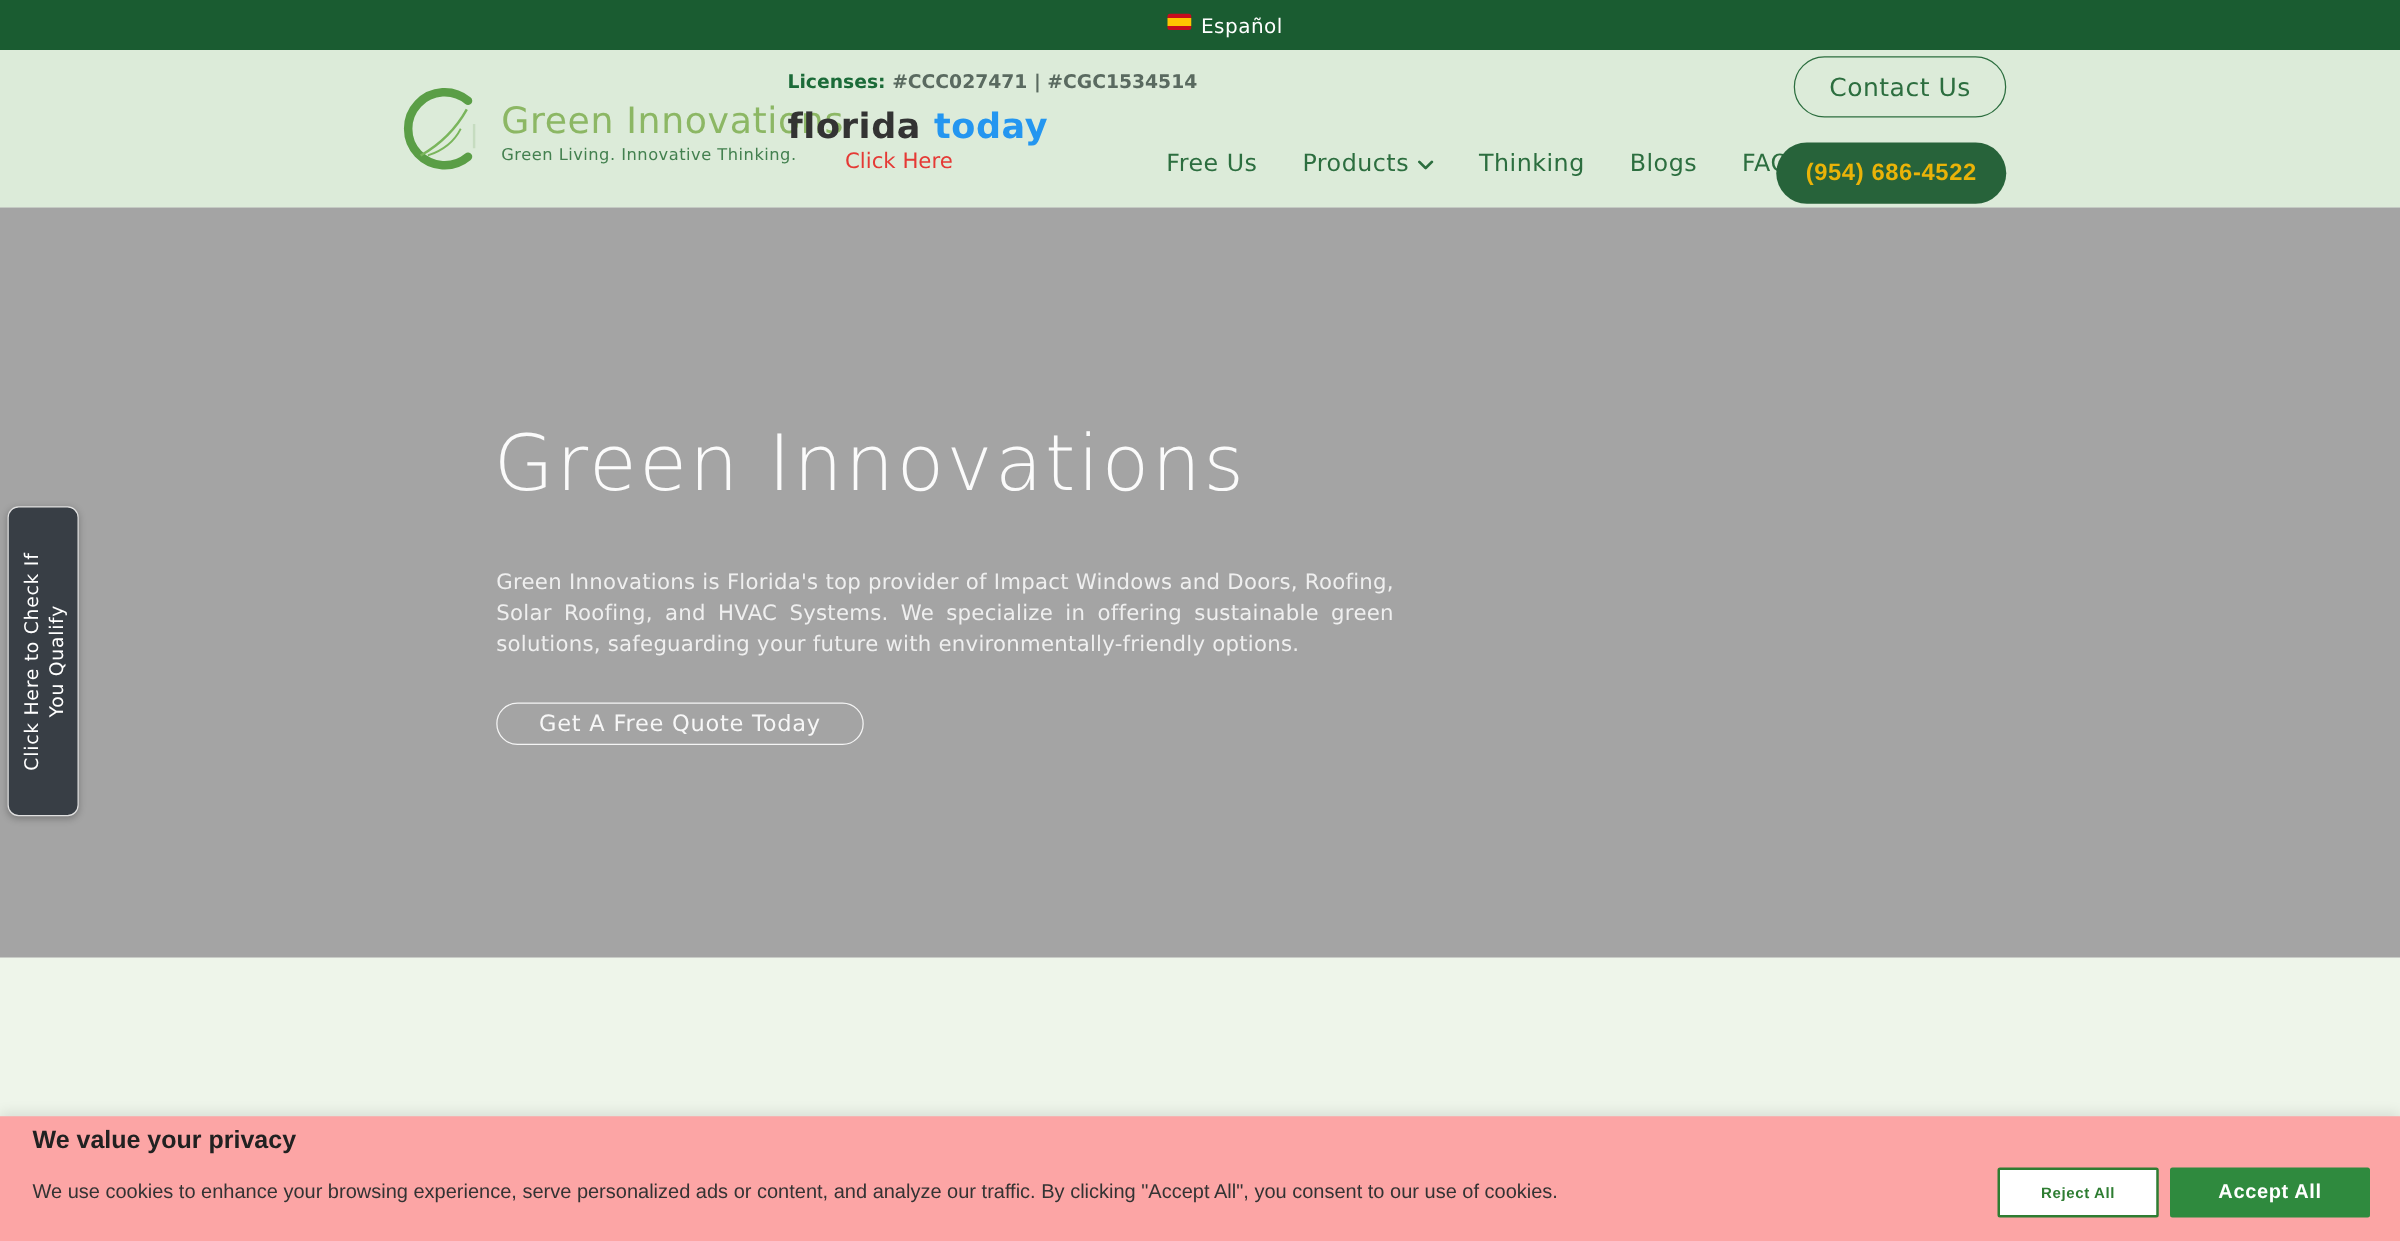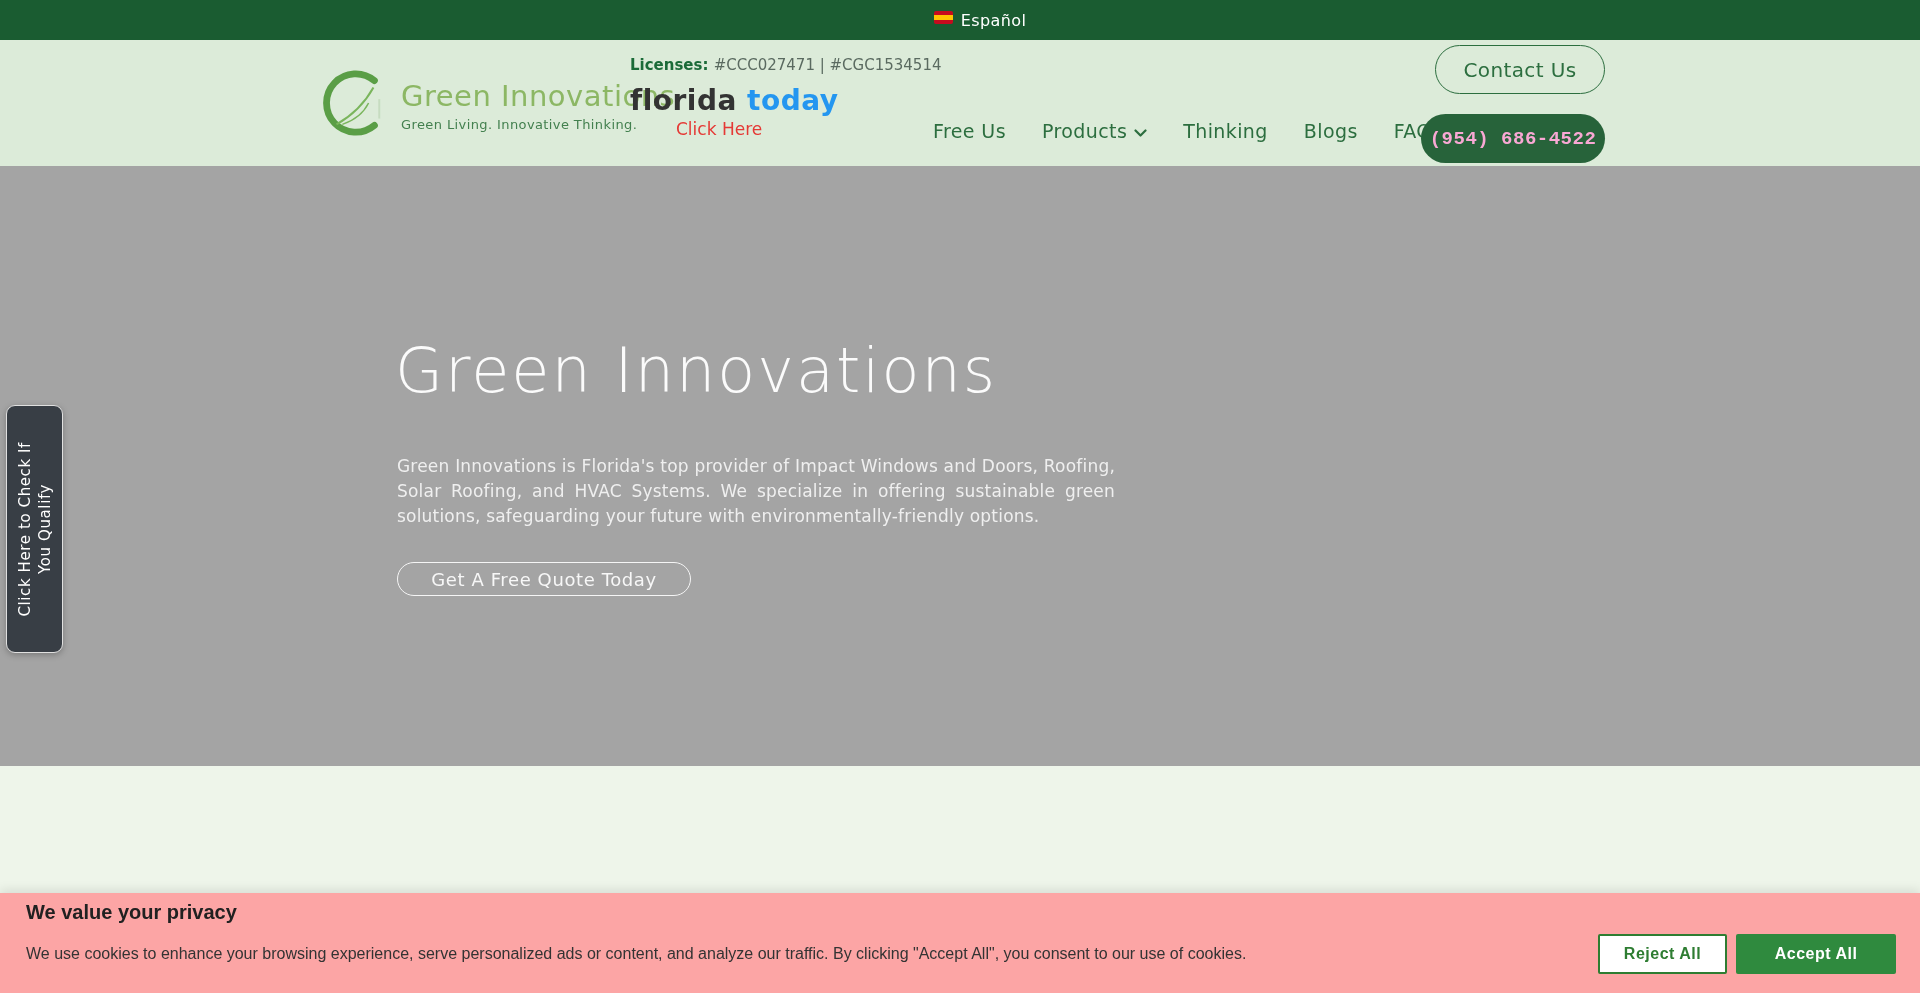--- a/index.html
+++ b/index.html
@@ -22,38 +22,38 @@
   .header { height:126px; background:#dcebd9; position:relative; }
   .header-inner { width:1290px; margin:0 auto; height:100%; position:relative; }
 
   .logo { position:absolute; left:4px; top:28px; display:flex; align-items:center; gap:12px; cursor:pointer; }
   .logo-text .brand { font-size:29px; color:#8cb764; letter-spacing:0.5px; font-weight:400; }
   .logo-text .tagline { font-size:13px; color:#43804f; margin-top:4px; letter-spacing:0.4px; }
 
   .press-block { position:absolute; left:315px; top:16px; width:260px; }
   .licenses { font-size:15px; white-space:nowrap; }
   .licenses .lic-label { font-weight:bold; color:#1b6b38; }
-  .licenses .lic-value { color:#5a6a60; font-weight:400; }
+  .licenses .lic-value { color:#5a6a60; font-weight:700; }
   .press-brand { margin-top:10px; font-size:28px; font-weight:bold; letter-spacing:0.5px; }
   .press-brand .w1 { color:#333333; }
   .press-brand .w2 { color:#2496f0; }
   .press-link { margin-top:2px; margin-left:46px; color:#e53935; font-size:17px; cursor:pointer; }
 
   .nav { position:absolute; left:618px; top:80px; display:flex; align-items:center; gap:36px; }
   .nav-item { color:#2c6e3f; font-size:19px; letter-spacing:0.4px; cursor:pointer; display:flex; align-items:center; gap:7px; white-space:nowrap; }
   .chev { display:inline-block; }
 
   .header-buttons { position:absolute; right:0px; top:5px; display:flex; flex-direction:column; align-items:flex-end; gap:20px; }
   .btn-contact {
     width:170px; height:49px; border:1.4px solid #2c6e3f; border-radius:26px; background:transparent;
     color:#2c6e3f; font-size:20px; font-family:"DejaVu Sans", sans-serif; cursor:pointer; letter-spacing:0.4px;
   }
   .btn-phone {
     width:184px; height:49px; border:none; border-radius:26px; background:#27633a;
-    color:#f9a8d4; font-size:19px; font-family:Liberation Mono, monospace; font-weight:bold; cursor:pointer; letter-spacing:0.5px;
+    color:#eab308; font-size:19px; font-family:Liberation Sans, sans-serif; font-weight:bold; cursor:pointer; letter-spacing:0.5px;
   }
 
   
   .hero { height:600px; background:#a4a4a4; position:relative; }
   .hero-inner { width:1290px; margin:0 auto; position:relative; height:100%; }
   .hero-title {
     position:absolute; left:80px; top:168px; color:#fbfbfb; font-size:62px; font-weight:200;
     letter-spacing:2px; white-space:nowrap;
   }
   .hero-desc {
@@ -80,21 +80,21 @@
   
   .cookie-banner {
     position:absolute; left:0; bottom:0; width:1920px; height:100px; background:#fca5a5;
     box-shadow:0 -3px 10px rgba(0,0,0,0.10); font-family:"Liberation Sans", sans-serif;
   }
   .cookie-title { position:absolute; left:26px; top:8px; font-size:20px; font-weight:bold; color:#212121; }
   .cookie-msg { position:absolute; left:26px; top:52px; font-size:16px; color:#333333; width:1280px; }
   .cookie-buttons { position:absolute; right:24px; top:41px; display:flex; gap:9px; }
   .btn-reject {
     width:129px; height:40px; background:#ffffff; border:2px solid #2e7d32; border-radius:2px;
-    color:#2e7d32; font-size:16px; font-weight:600; font-family:"Liberation Sans", sans-serif;
+    color:#2e7d32; font-size:12px; font-weight:600; font-family:"Liberation Sans", sans-serif;
     letter-spacing:0.5px; cursor:pointer;
   }
   .btn-accept {
     width:160px; height:40px; background:#2f8a3e; border:none; border-radius:2px;
     color:#ffffff; font-size:16px; font-weight:600; font-family:"Liberation Sans", sans-serif;
     letter-spacing:0.5px; cursor:pointer;
   }
 </style>
 </head>
 <body>

